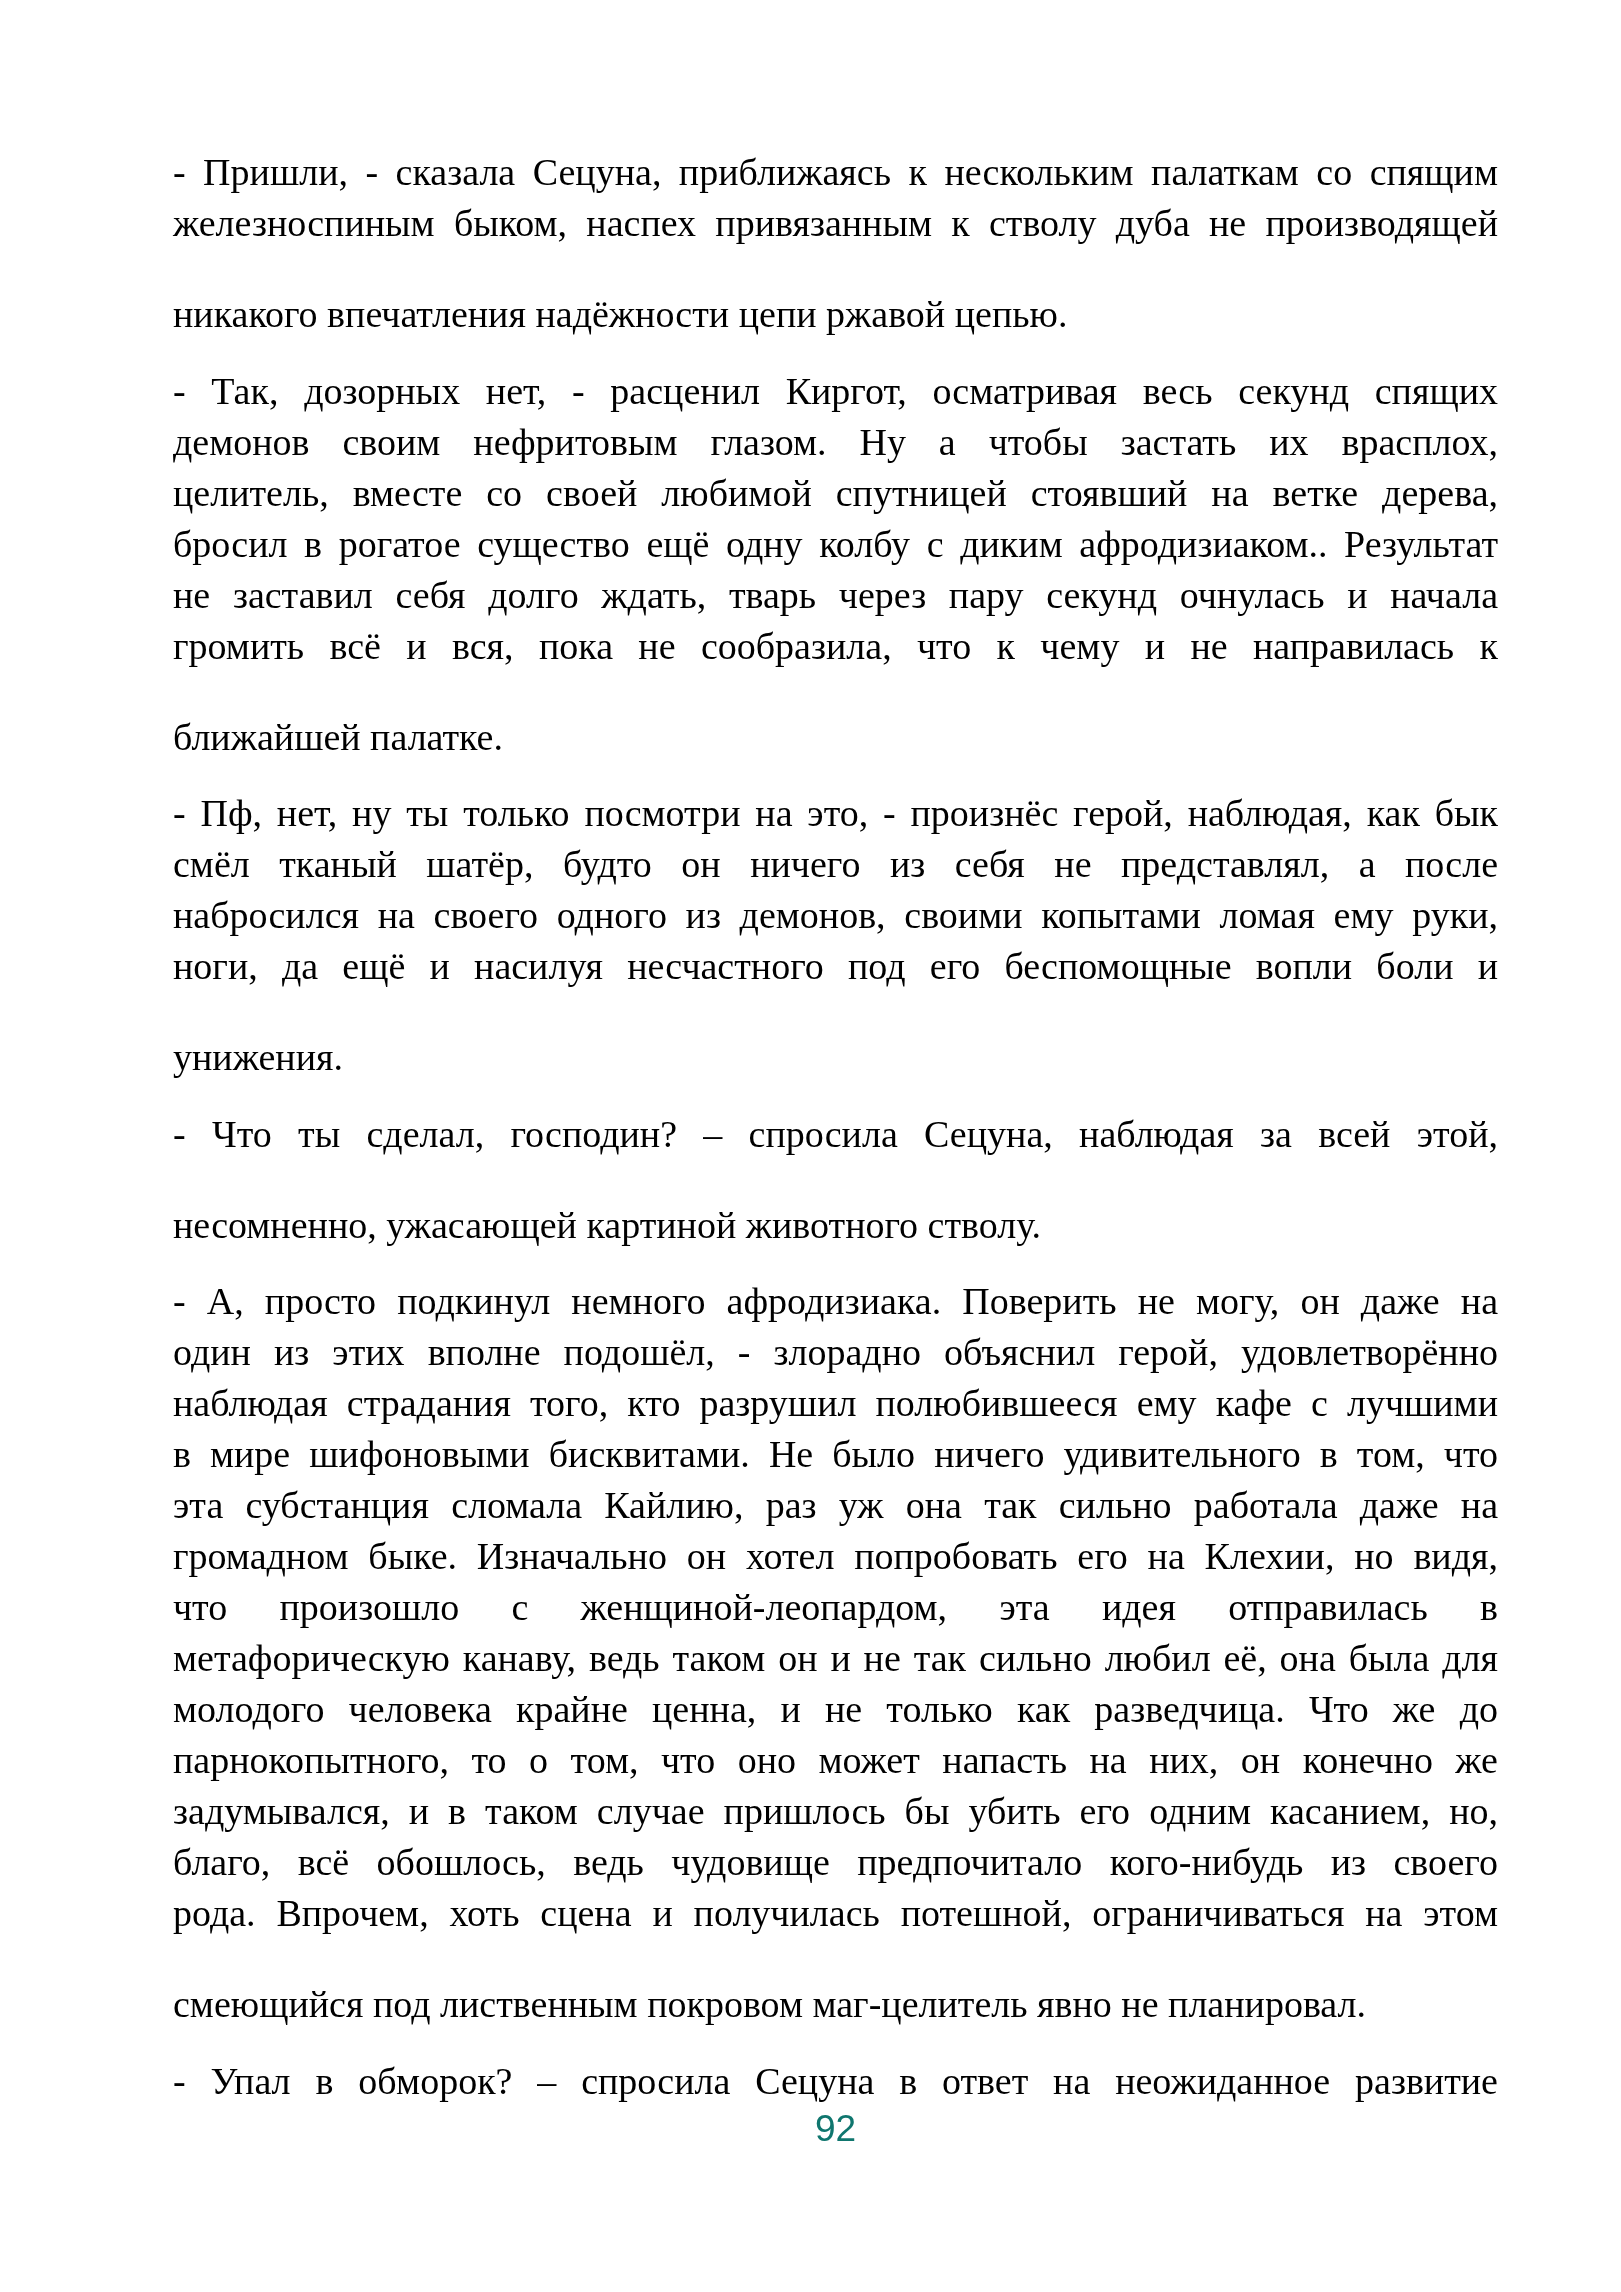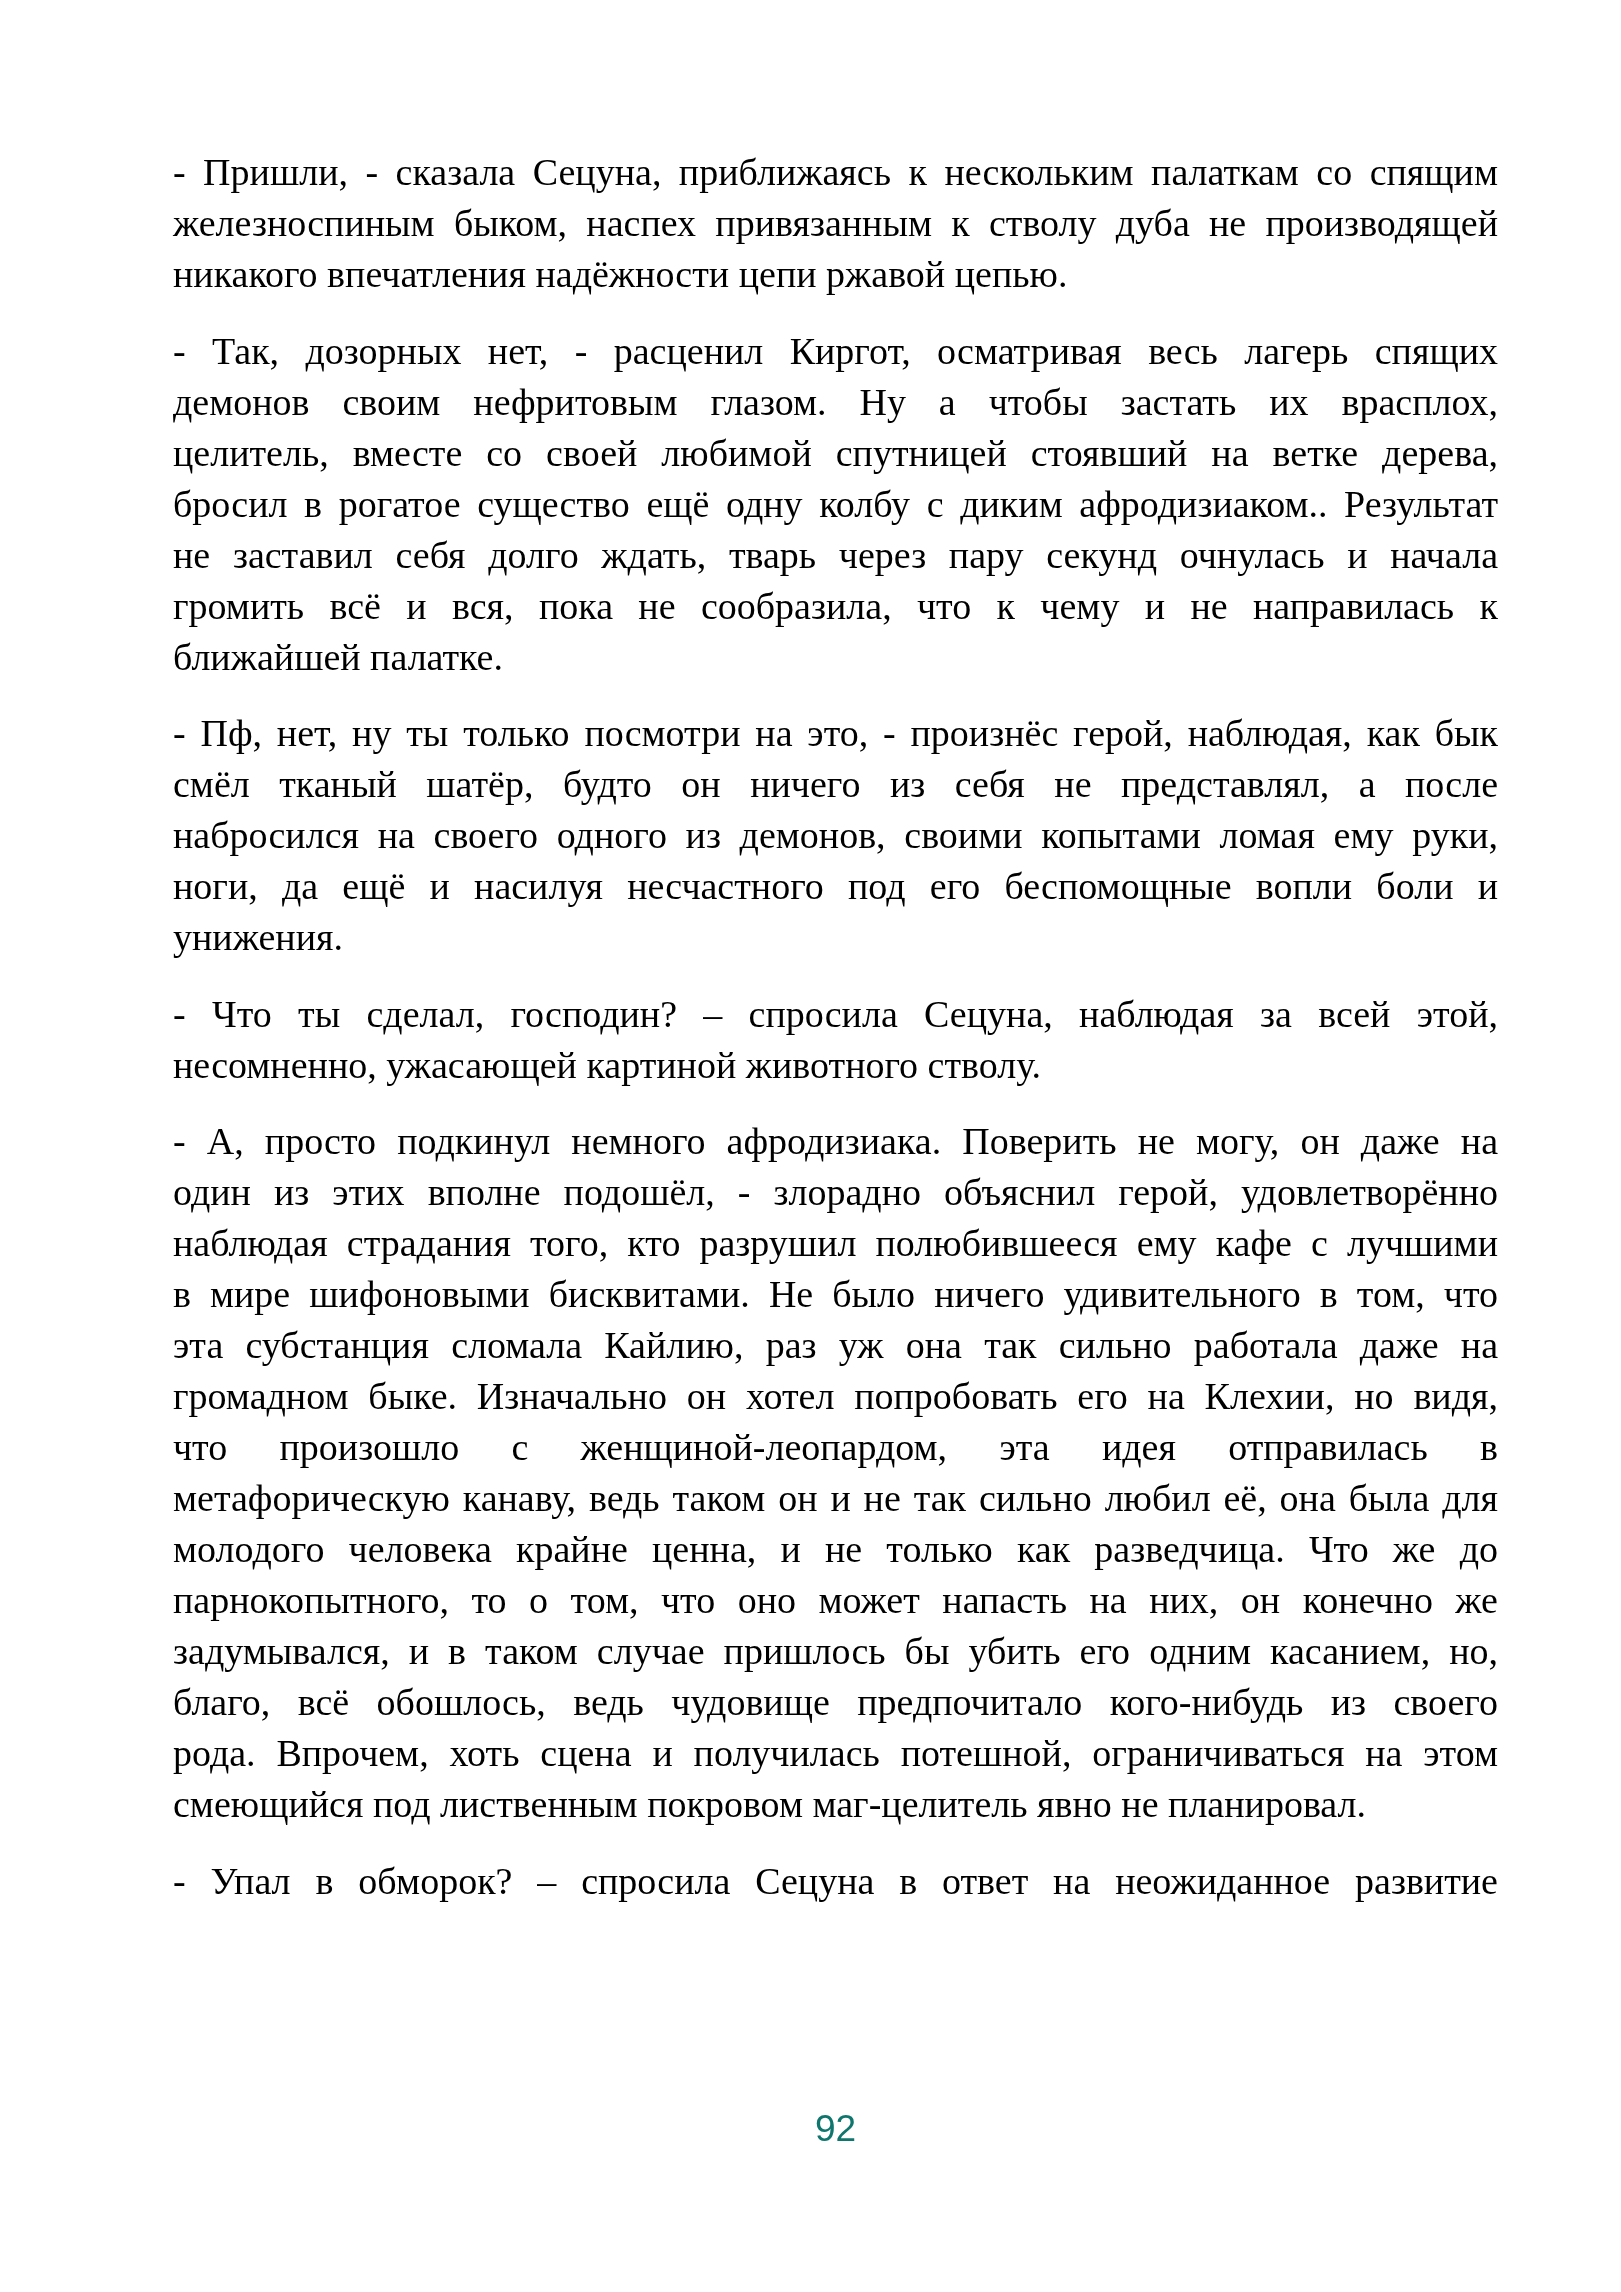--- a/index.html
+++ b/index.html
@@ -28,20 +28,21 @@
     font-size: 38px;
     line-height: 51px;
   }
   .line {
     text-align: justify;
     text-align-last: justify;
     white-space: normal;
   }
   .line.last {
     text-align-last: left;
+    margin-top: 40px;
   }
   .footer {
     position: absolute;
     left: 173px;
     top: 2107px;
     width: 1325px;
     text-align: center;
     font-family: "Liberation Sans", sans-serif;
     font-size: 37px;
     line-height: 43px;
@@ -52,21 +53,21 @@
 <body>
 
 <div class="page">
   <div class="content">
       <div class="paragraph">
         <div class="line">- Пришли, - сказала Сецуна, приближаясь к нескольким палаткам со спящим</div>
         <div class="line">железноспиным быком, наспех привязанным к стволу дуба не производящей</div>
         <div class="line last">никакого впечатления надёжности цепи ржавой цепью.</div>
       </div>
       <div class="paragraph">
-        <div class="line">- Так, дозорных нет, - расценил Киргот, осматривая весь лагерь спящих</div>
+        <div class="line">- Так, дозорных нет, - расценил Киргот, осматривая весь секунд спящих</div>
         <div class="line">демонов своим нефритовым глазом. Ну а чтобы застать их врасплох,</div>
         <div class="line">целитель, вместе со своей любимой спутницей стоявший на ветке дерева,</div>
         <div class="line">бросил в рогатое существо ещё одну колбу с диким афродизиаком.. Результат</div>
         <div class="line">не заставил себя долго ждать, тварь через пару секунд очнулась и начала</div>
         <div class="line">громить всё и вся, пока не сообразила, что к чему и не направилась к</div>
         <div class="line last">ближайшей палатке.</div>
       </div>
       <div class="paragraph">
         <div class="line">- Пф, нет, ну ты только посмотри на это, - произнёс герой, наблюдая, как бык</div>
         <div class="line">смёл тканый шатёр, будто он ничего из себя не представлял, а после</div>

